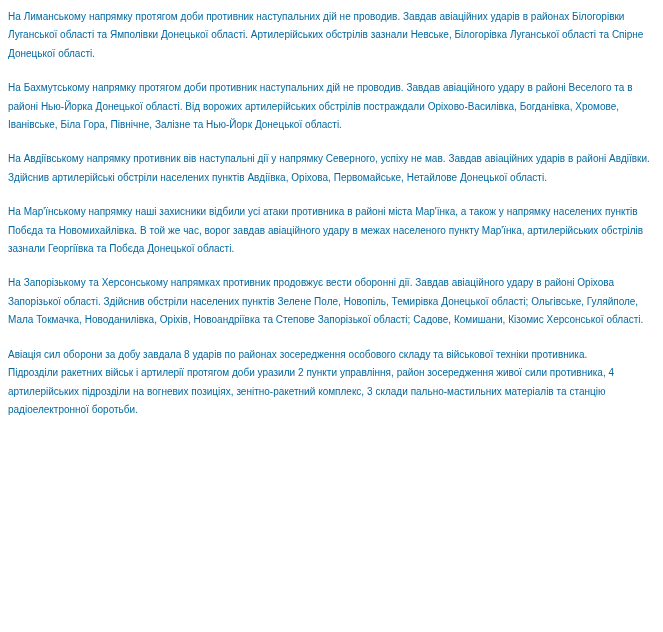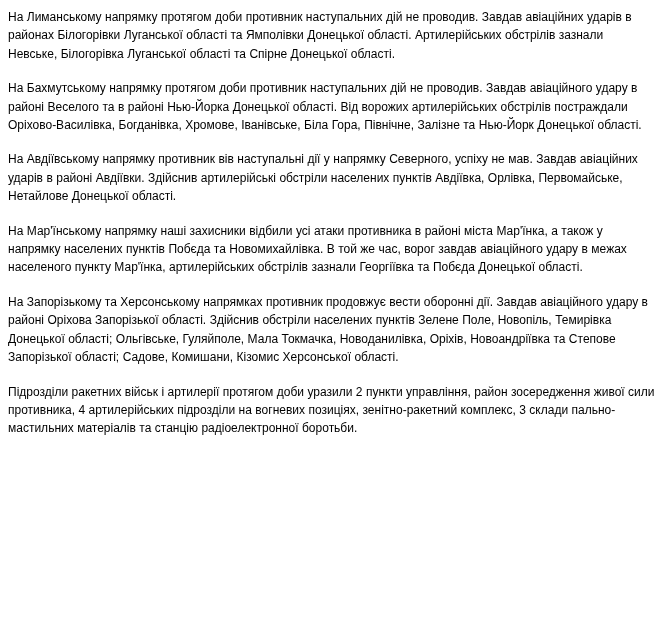--- a/index.html
+++ b/index.html
@@ -12,37 +12,38 @@
     min-height: 632px;
     font-family: "Liberation Sans", sans-serif;
     color: #1a1a1a;
   }
   #document {
     padding: 8px 8px 10px 8px;
     box-sizing: border-box;
     width: 663px;
   }
   .para {
-    font-size: 12px;
+    font-size: 10px;
     line-height: 18.4px;
     margin: 0 0 16px 0;
     text-align: left;
-    color: #000000;
+    color: #0369a1;
     word-spacing: 0.1px;
   }
   .para.tight {
     margin-bottom: 0;
   }
   .para.last {
     margin-bottom: 0;
   }
 </style>
 </head>
 <body>
 
 <div id="document">
   <p class="para">На Лиманському напрямку протягом доби противник наступальних дій не проводив. Завдав авіаційних ударів в районах Білогорівки Луганської області та Ямполівки Донецької області. Артилерійських обстрілів зазнали Невське, Білогорівка Луганської області та Спірне Донецької області.</p>
   <p class="para">На Бахмутському напрямку протягом доби противник наступальних дій не проводив. Завдав авіаційного удару в районі Веселого та в районі Нью-Йорка Донецької області. Від ворожих артилерійських обстрілів постраждали Оріхово-Василівка, Богданівка, Хромове, Іванівське, Біла Гора, Північне, Залізне та Нью-Йорк Донецької області.</p>
-  <p class="para">На Авдіївському напрямку противник вів наступальні дії у напрямку Северного, успіху не мав. Завдав авіаційних ударів в районі Авдіївки. Здійснив артилерійські обстріли населених пунктів Авдіївка, Орлівка, Первомайське, Нетайлове Донецької області.</p>
+  <p class="para">На Авдіївському напрямку противник вів наступальні дії у напрямку Северного, успіху не мав. Завдав авіаційних ударів в районі Авдіївки. Здійснив артилерійські обстріли населених пунктів Авдіївка, Оріхова, Первомайське, Нетайлове Донецької області.</p>
   <p class="para">На Мар'їнському напрямку наші захисники відбили усі атаки противника в районі міста Мар'їнка, а також у напрямку населених пунктів Побєда та Новомихайлівка. В той же час, ворог завдав авіаційного удару в межах населеного пункту Мар'їнка, артилерійських обстрілів зазнали Георгіївка та Побєда Донецької області.</p>
   <p class="para">На Запорізькому та Херсонському напрямках противник продовжує вести оборонні дії. Завдав авіаційного удару в районі Оріхова Запорізької області. Здійснив обстріли населених пунктів Зелене Поле, Новопіль, Темирівка Донецької області; Ольгівське, Гуляйполе, Мала Токмачка, Новоданилівка, Оріхів, Новоандріївка та Степове Запорізької області; Садове, Комишани, Кізомис Херсонської області.</p>
+  <p class="para tight">Авіація сил оборони за добу завдала 8 ударів по районах зосередження особового складу та військової техніки противника.</p>
   <p class="para last">Підрозділи ракетних військ і артилерії протягом доби уразили 2 пункти управління, район зосередження живої сили противника, 4 артилерійських підрозділи на вогневих позиціях, зенітно-ракетний комплекс, 3 склади пально-мастильних матеріалів та станцію радіоелектронної боротьби.</p>
 </div>
 
 </body></html>

